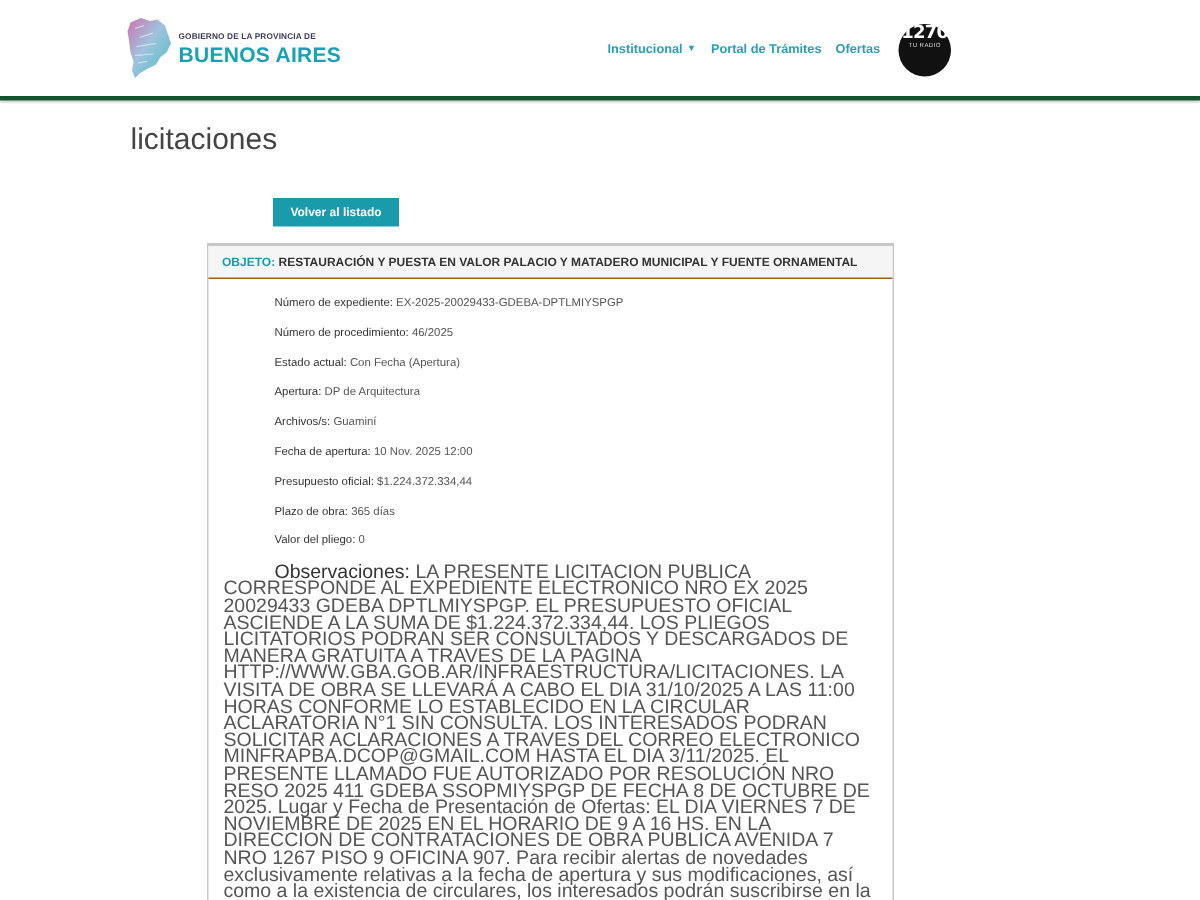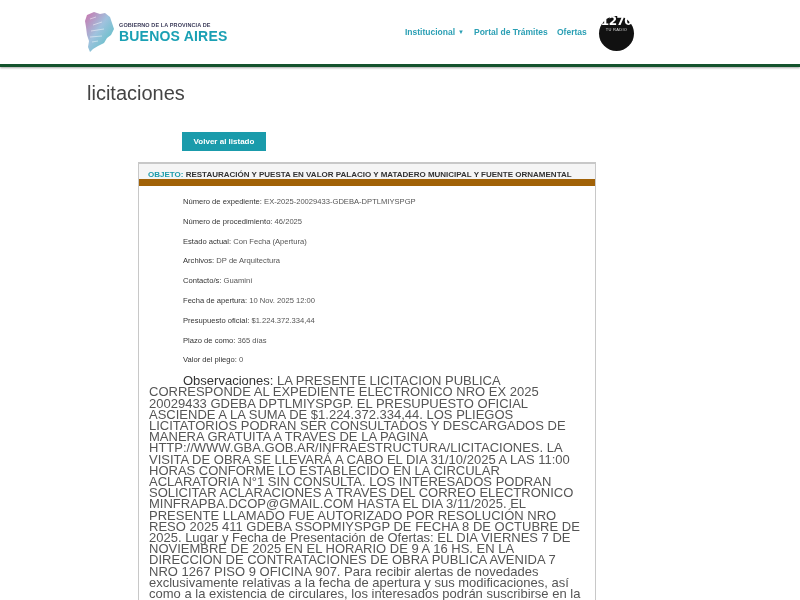--- a/index.html
+++ b/index.html
@@ -36,21 +36,21 @@
       position: absolute; left: 138px; top: 132px; width: 84px; height: 19px;
       background: #1a9bab; color: #fff; font-size: 8px; font-weight: bold;
       display: flex; align-items: center; justify-content: center; cursor: pointer; border: none; margin-left: 44px;
     }
 
     .panel {
       position: absolute; left: 138px; top: 162px; width: 458px; height: 460px;
       border: 1px solid #c8c8c8; border-top: 2px solid #c8c8c8; background: #fff;
     }
     .panel-head {
-      height: 22px; background: #f5f5f5; border-bottom: 7px solid #a16207;
+      height: 22px; background: #f5f5f5; border-bottom: 1px solid #a16207;
       padding: 6px 9px 0 9px; font-size: 8px; font-weight: bold; color: #333; white-space: nowrap;
     }
     .panel-head .objeto-label { color: #1a9bab; }
     .panel-body { padding: 11px 10px 0 10px; }
     .field { font-size: 7.6px; color: #555; line-height: 10px; margin-bottom: 9.8px; white-space: nowrap; }
     .field .lbl { color: #333; font-weight: normal; margin-left: 34px; }
     .obs { white-space: normal; line-height: 11.2px; font-size: 13px; margin-bottom: 9px; }
     .files-label { font-size: 7.6px; color: #333; line-height: 10px; }
     .files-link { font-size: 7.6px; color: #2a3f9a; line-height: 10px; text-decoration: none; display: block; cursor: pointer; }
   </style>
@@ -112,37 +112,37 @@
     </div>
     <div class="field">
       <span class="lbl">Número de procedimiento:</span>
       <span>46/2025</span>
     </div>
     <div class="field">
       <span class="lbl">Estado actual:</span>
       <span>Con Fecha (Apertura)</span>
     </div>
     <div class="field">
-      <span class="lbl">Archivos:</span>
+      <span class="lbl">Apertura:</span>
       <span>DP de Arquitectura</span>
     </div>
     <div class="field">
-      <span class="lbl">Contacto/s:</span>
+      <span class="lbl">Archivos/s:</span>
       <span>Guaminí</span>
     </div>
     <div class="field">
       <span class="lbl">Fecha de apertura:</span>
       <span>10 Nov. 2025 12:00</span>
     </div>
     <div class="field">
       <span class="lbl">Presupuesto oficial:</span>
       <span>$1.224.372.334,44</span>
     </div>
     <div class="field">
-      <span class="lbl">Plazo de como:</span>
+      <span class="lbl">Plazo de obra:</span>
       <span>365 días</span>
     </div>
     <div class="field">
       <span class="lbl">Valor del pliego:</span>
       <span>0</span>
     </div>
     <div class="field obs">
       <span class="lbl">Observaciones:</span>
       <span>LA PRESENTE LICITACION PUBLICA CORRESPONDE AL EXPEDIENTE ELECTRONICO NRO EX 2025 20029433 GDEBA DPTLMIYSPGP. EL PRESUPUESTO OFICIAL ASCIENDE A LA SUMA DE $1.224.372.334,44. LOS PLIEGOS LICITATORIOS PODRAN SER CONSULTADOS Y DESCARGADOS DE MANERA GRATUITA A TRAVES DE LA PAGINA HTTP://WWW.GBA.GOB.AR/INFRAESTRUCTURA/LICITACIONES. LA VISITA DE OBRA SE LLEVARÁ A CABO EL DIA 31/10/2025 A LAS 11:00 HORAS CONFORME LO ESTABLECIDO EN LA CIRCULAR ACLARATORIA N°1 SIN CONSULTA. LOS INTERESADOS PODRAN SOLICITAR ACLARACIONES A TRAVES DEL CORREO ELECTRONICO MINFRAPBA.DCOP@GMAIL.COM HASTA EL DIA 3/11/2025. EL PRESENTE LLAMADO FUE AUTORIZADO POR RESOLUCIÓN NRO RESO 2025 411 GDEBA SSOPMIYSPGP DE FECHA 8 DE OCTUBRE DE 2025. Lugar y Fecha de Presentación de Ofertas: EL DIA VIERNES 7 DE NOVIEMBRE DE 2025 EN EL HORARIO DE 9 A 16 HS. EN LA DIRECCION DE CONTRATACIONES DE OBRA PUBLICA AVENIDA 7 NRO 1267 PISO 9 OFICINA 907. Para recibir alertas de novedades exclusivamente relativas a la fecha de apertura y sus modificaciones, así como a la existencia de circulares, los interesados podrán suscribirse en la obra de referencia. Las consultas relativas al proceso licitatorio deberán cursarse de la forma establecida en el Pliego de Bases y Condiciones Particulares.</span>
     </div>

